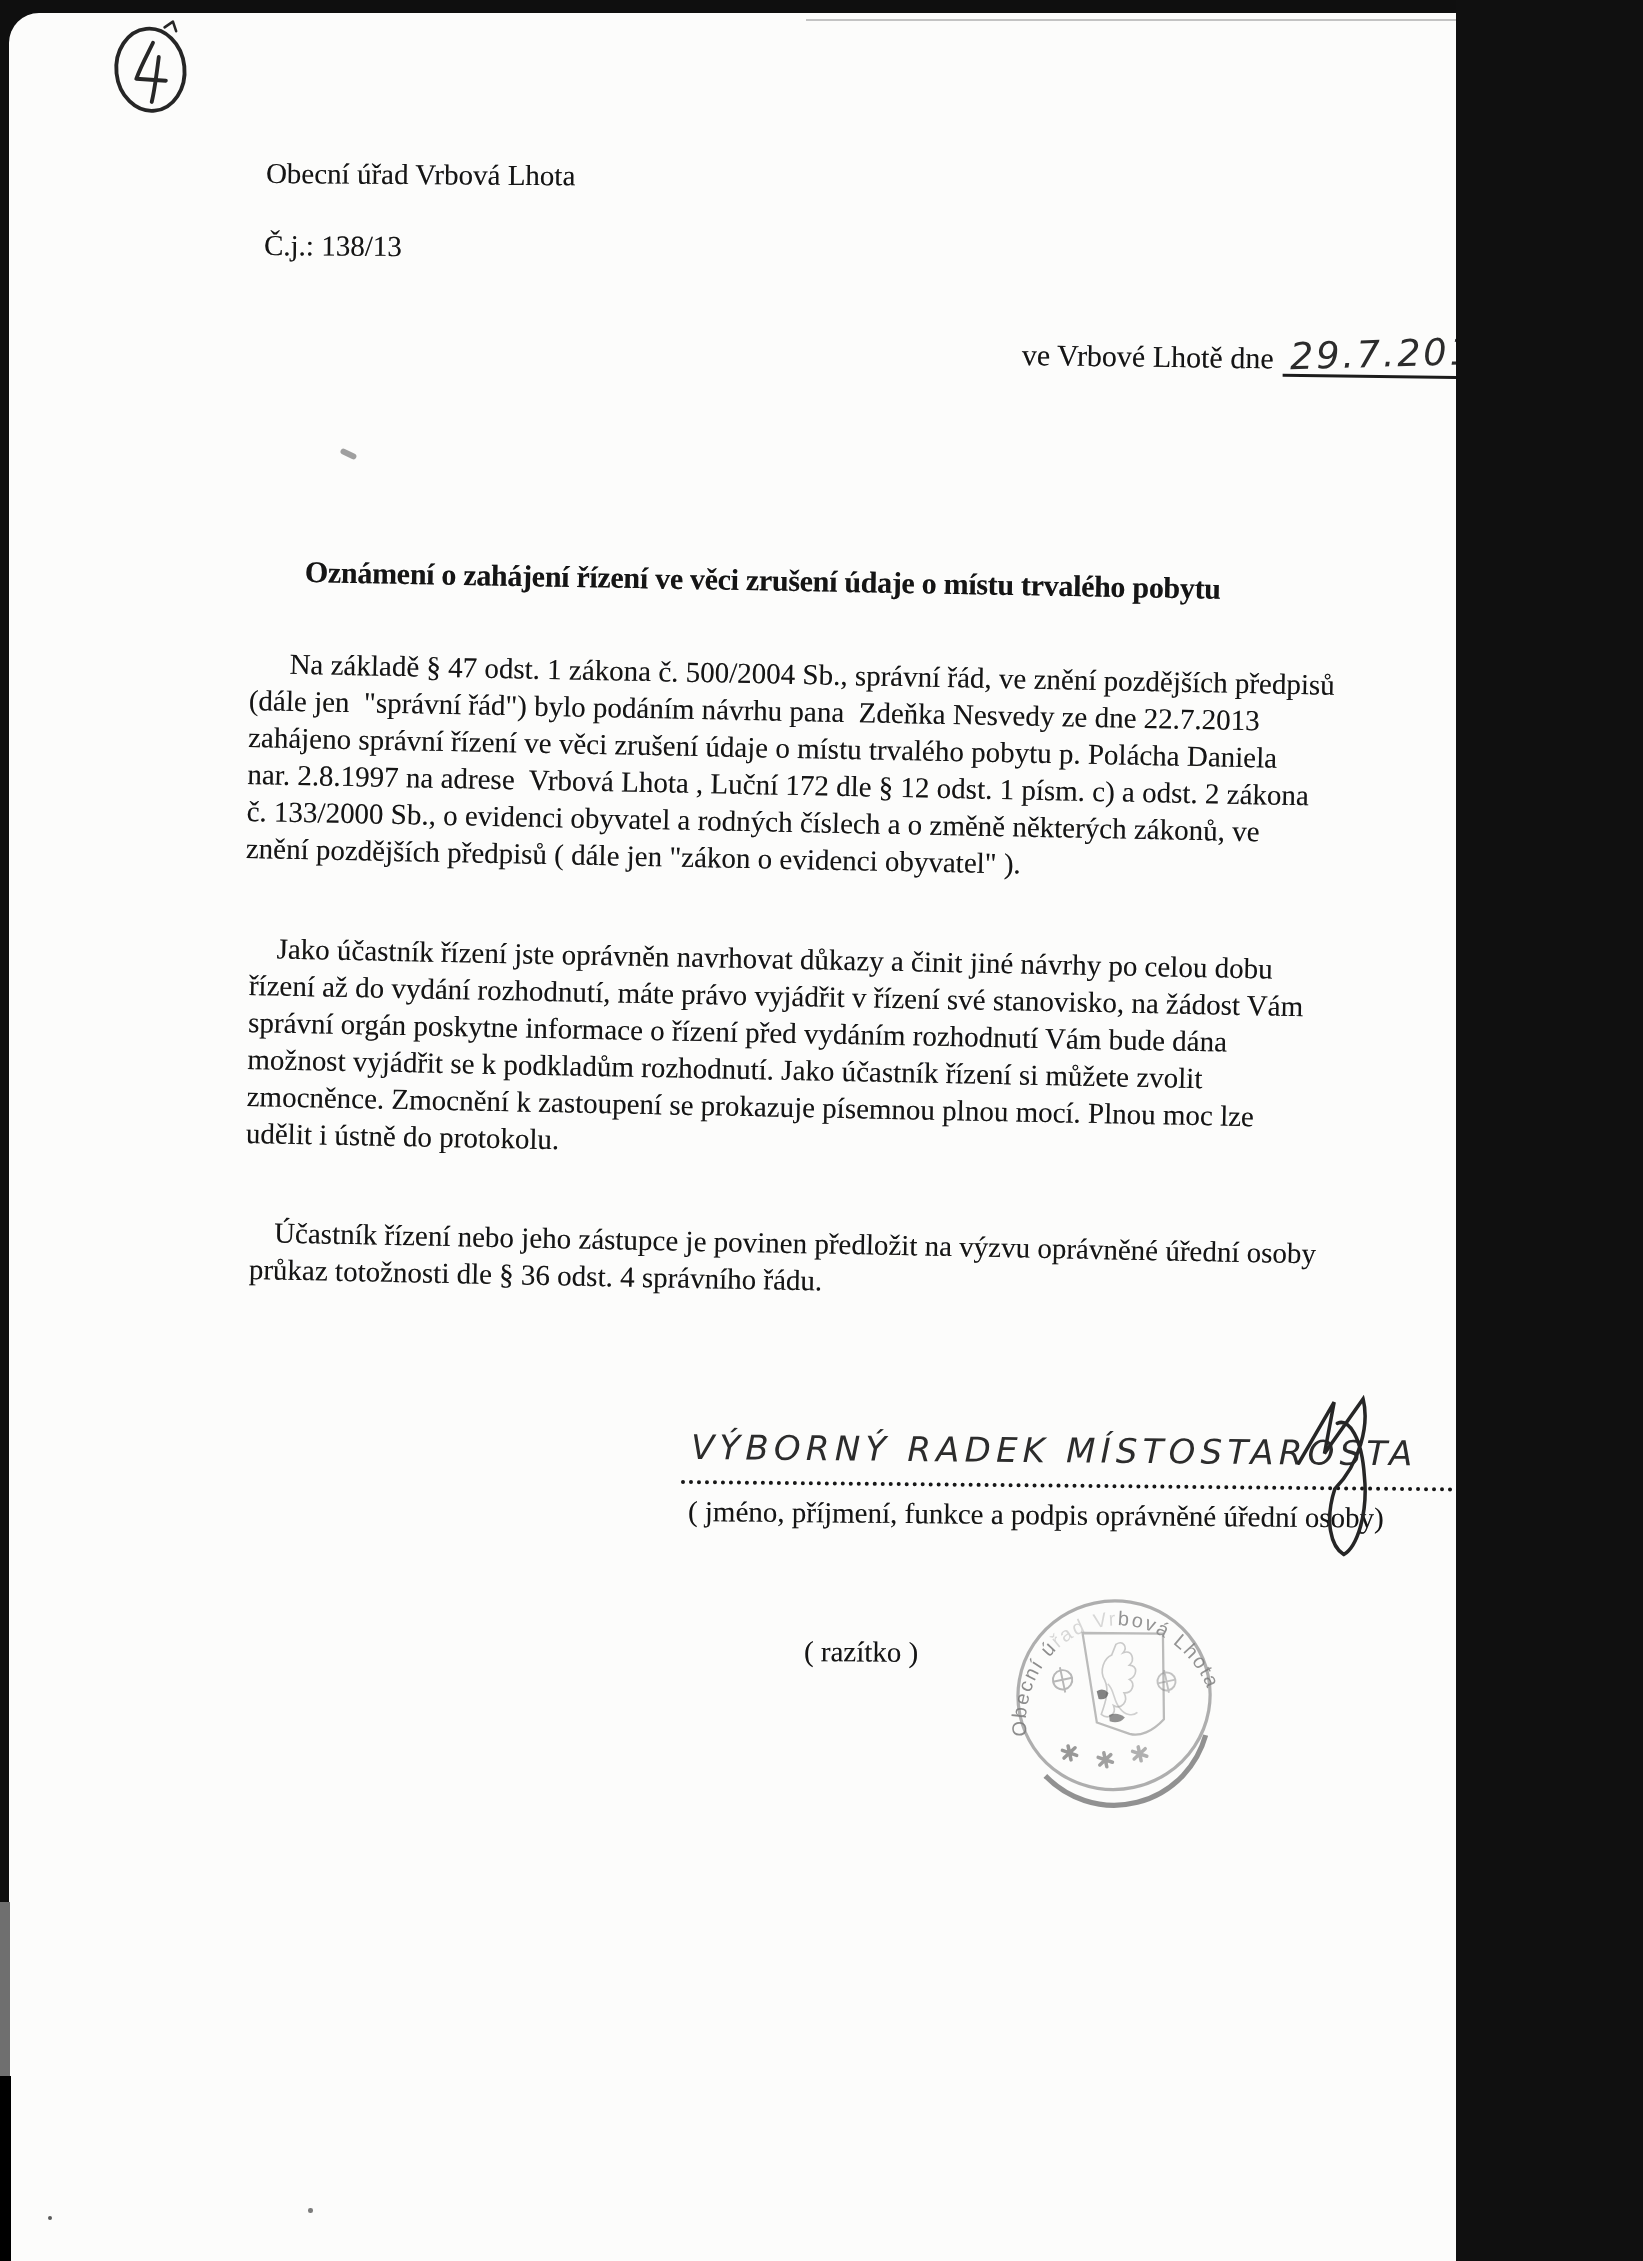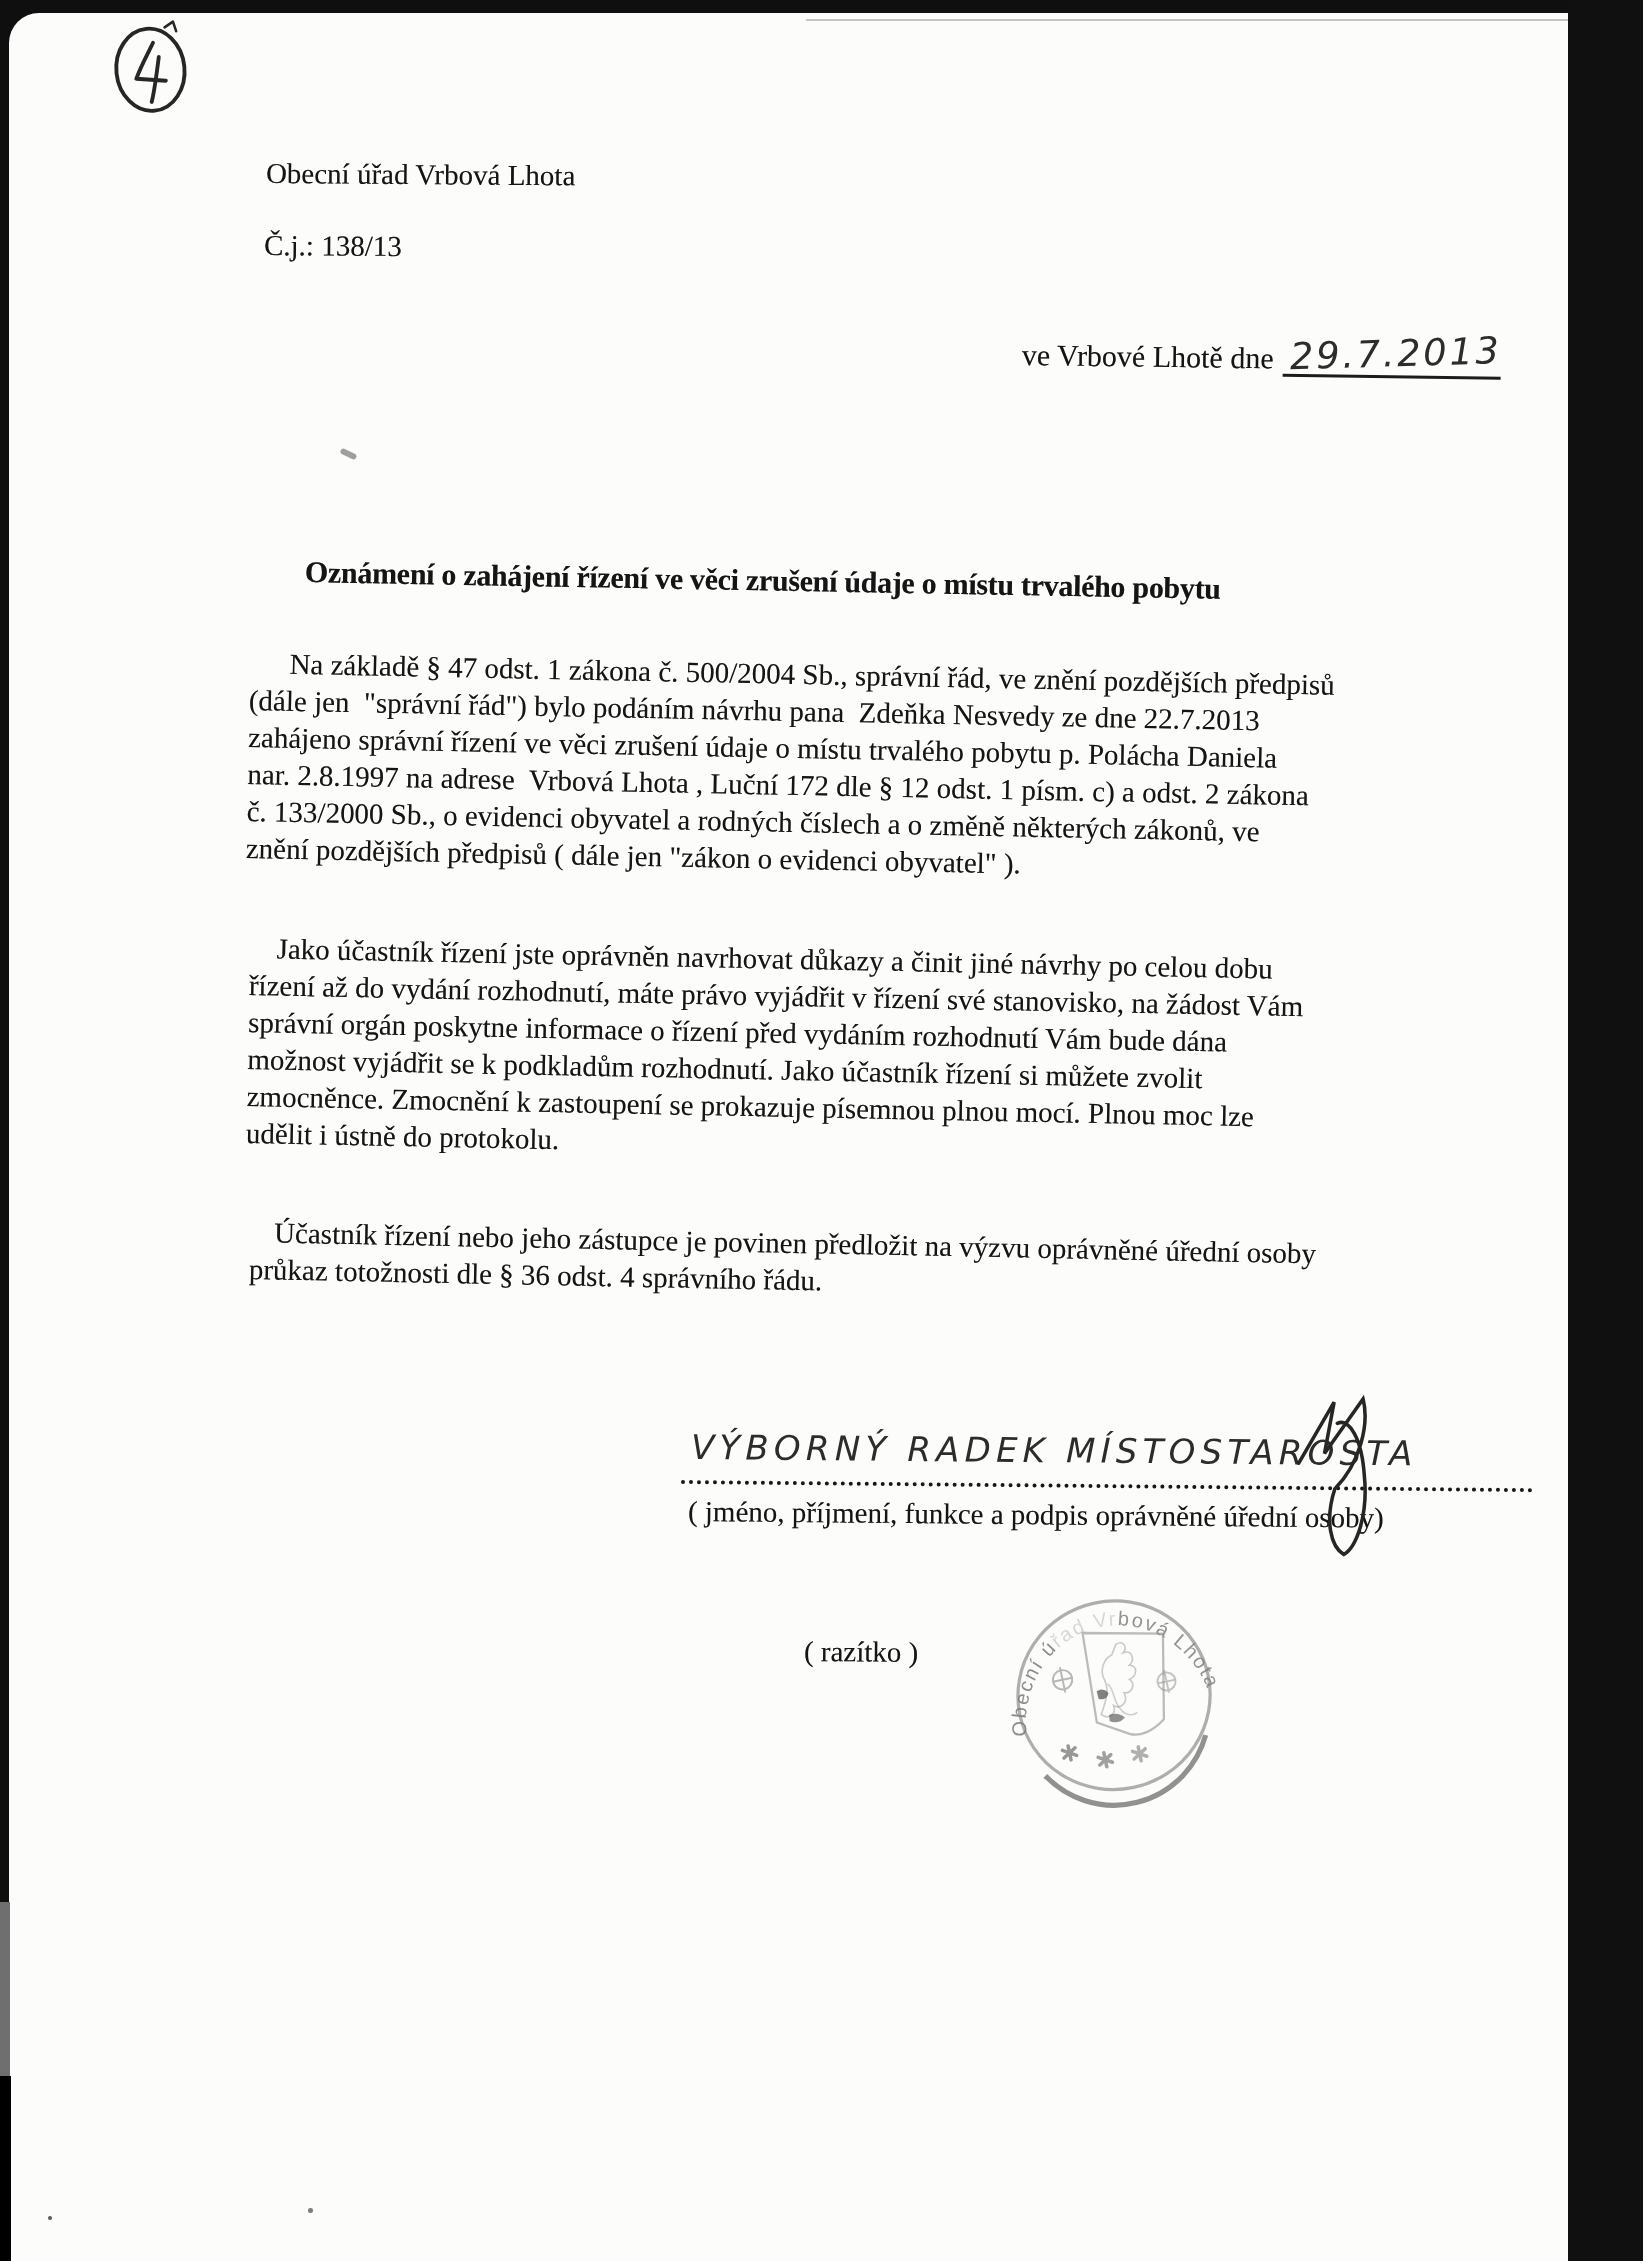--- a/index.html
+++ b/index.html
@@ -1,16 +1,16 @@
 <!DOCTYPE html>
 <html lang="cs" style="font-size:10.3px"><head>
 <meta charset="utf-8">
 <style>
   html,body{margin:0;padding:0;background:#101010;}
-  .scan{position:relative;width:1568px;height:2261px;background:#0f0f0f;overflow:hidden;
+  .scan{position:relative;width:1456px;height:2261px;background:#0f0f0f;overflow:hidden;
         font-family:"Liberation Serif",serif;color:#151515;}
   .paper{position:absolute;left:9px;top:13px;width:1635px;height:2248px;background:#fcfcfb;
          border-top-left-radius:30px;}
   .artifact{position:absolute;}
   .top-gray-line{left:806px;top:19.3px;width:838px;height:1.9px;background:#b8b8b8;opacity:.85;}
   .left-strip-light{left:0;top:1902px;width:9.7px;height:180px;background:#6f6f6f;}
   .left-strip-dark{left:0;top:2076px;width:11px;height:186px;background:#000;}
   .speck{position:absolute;background:#7c7c7c;border-radius:50%;}
   .smudge{position:absolute;width:17px;height:5.8px;background:#8e8e8e;border-radius:3.2px;
           transform:rotate(26deg);opacity:.85;}

